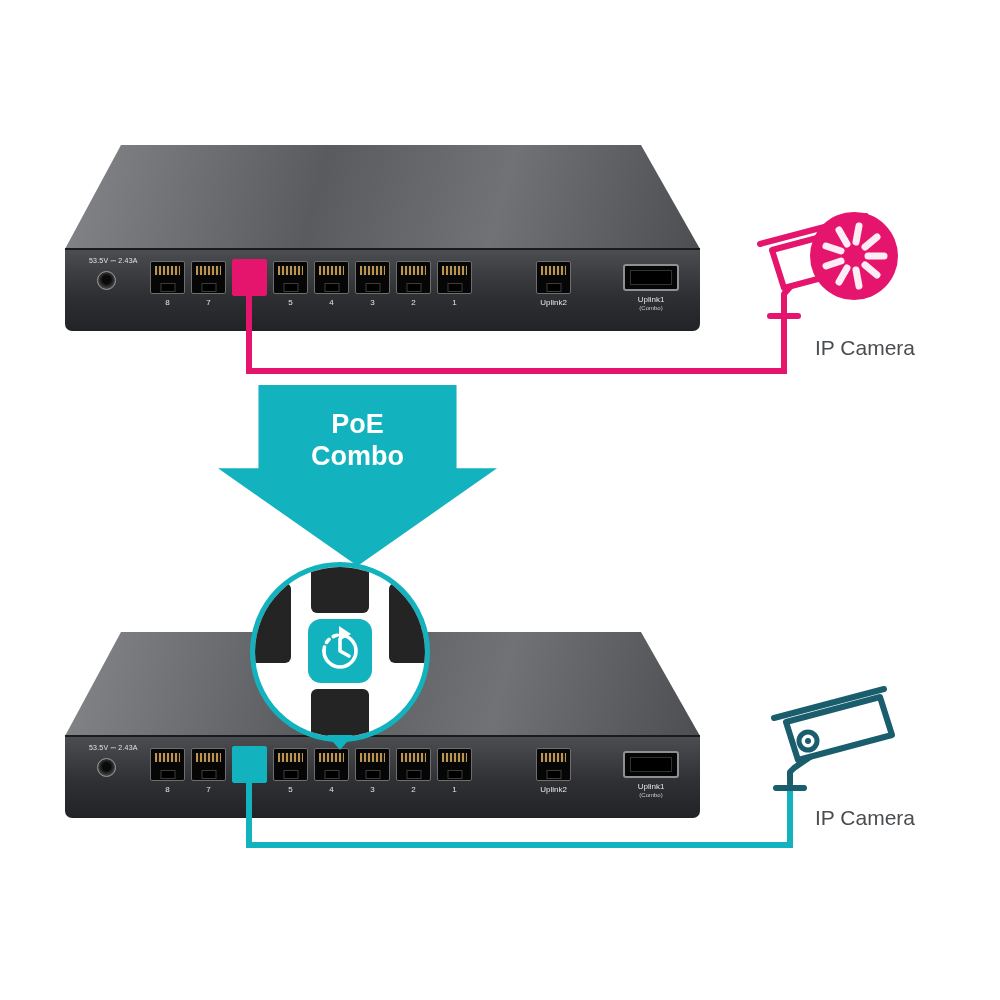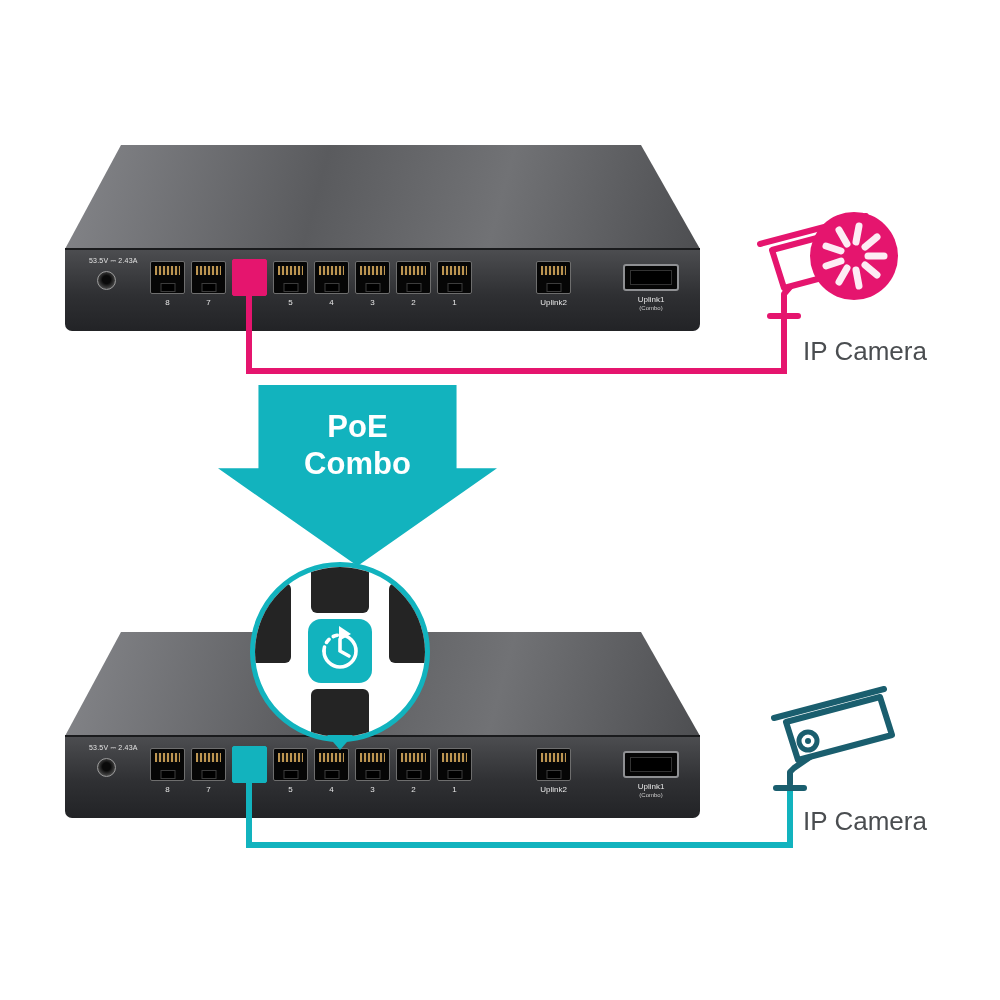--- a/index.html
+++ b/index.html
@@ -40,32 +40,32 @@
   
   .cable{position:absolute;z-index:3;}
   .cable.pink{background:var(--pink,#E5156E);}
   .cable.teal{background:var(--teal,#12B3BE);}
 
   
   .arrow{position:absolute;left:218px;top:385px;width:279px;height:181px;z-index:2;
     background:var(--teal,#12B3BE);
     clip-path:polygon(14.5% 0,85.5% 0,85.5% 46%,100% 46%,50% 100%,0 46%,14.5% 46%);}
   .arrow-text{position:absolute;top:24px;left:0;right:0;text-align:center;color:#fff;
-    font-weight:bold;font-size:31px;line-height:1.18;}
+    font-weight:bold;font-size:27px;line-height:1.18;}
 
   
   .zoom{position:absolute;left:250px;top:562px;width:180px;height:180px;border-radius:50%;
     background:#fff;border:5px solid var(--teal,#12B3BE);box-sizing:border-box;overflow:hidden;z-index:6;}
   .pointer{position:absolute;left:327px;top:735px;width:0;height:0;z-index:7;
     border-left:13px solid transparent;border-right:13px solid transparent;
     border-top:15px solid var(--teal,#12B3BE);}
 
   
   .camera{position:absolute;z-index:5;}
-  .cam-label{position:absolute;width:150px;text-align:center;color:#4a4d50;font-size:26px;z-index:5;}
+  .cam-label{position:absolute;width:150px;text-align:center;color:#4a4d50;font-size:21px;z-index:5;}
 </style>
 </head>
 <body>
 
 <div class="canvas">
 
   <div class="switch" style="top:145px">
     <div class="sw-top"></div>
     <div class="sw-front">
       <div class="power">

